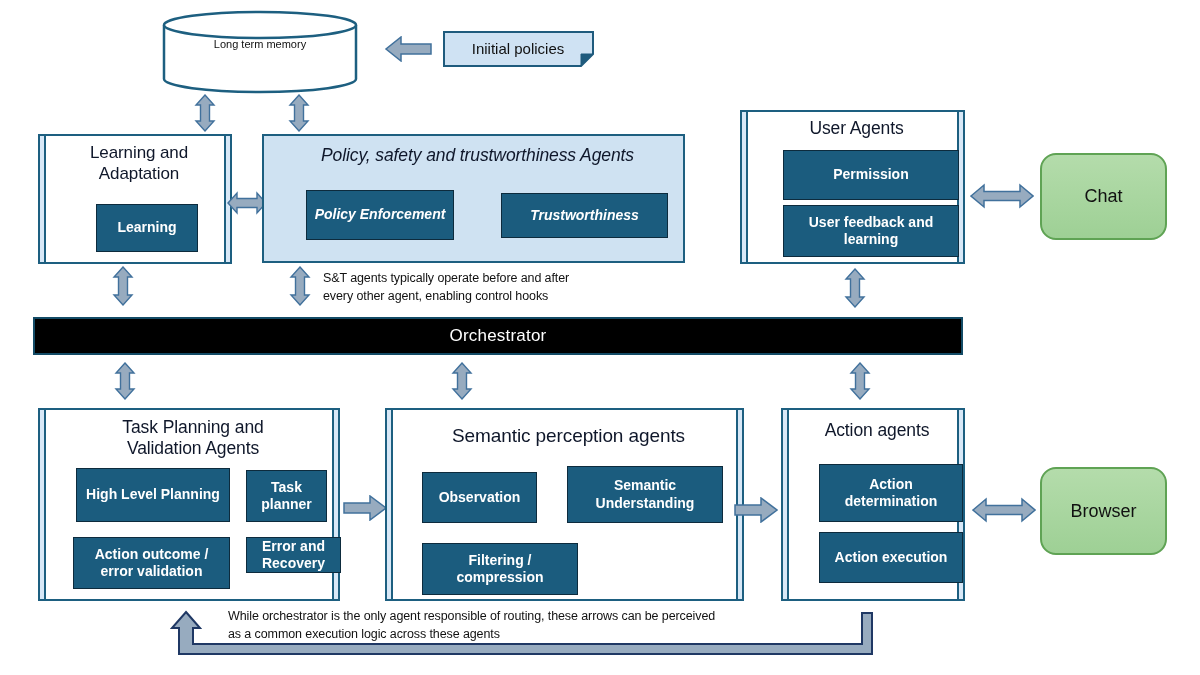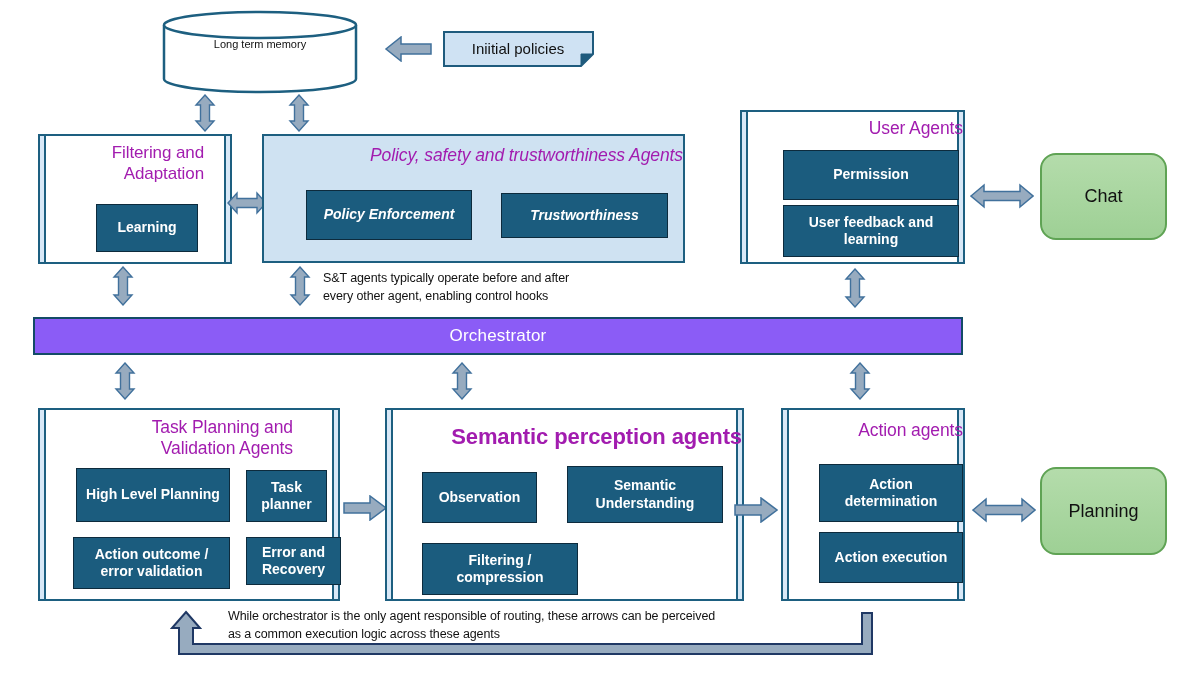--- a/index.html
+++ b/index.html
@@ -8,32 +8,32 @@
   .stage { position:relative; width:1200px; height:675px; background:#fff; }
   .abs { position:absolute; }
 
   
   .bigbox { position:absolute; background:#fff; border:2.5px solid #1d5f80; }
   .bigbox.blue { background:#cfe2f2; }
   .stripe { position:absolute; top:0; bottom:0; width:6px; background:#d8e8f7; }
   .stripe.l { left:0; border-right:2px solid #1d5f80; }
   .stripe.r { right:0; border-left:2px solid #1d5f80; }
 
-  .boxtitle { position:absolute; left:8px; right:0; text-align:right; color:#a21caf;
+  .boxtitle { position:absolute; left:8px; right:0; text-align:center; color:#0f172a;
     font-size:17px; line-height:1.22; letter-spacing:-0.1px; }
   .titlewrap { margin:0 auto; }
 
   
   .chip { position:absolute; background:#1b5c7e; border:1.5px solid #0d2b3d;
     color:#fff; font-size:14px; font-weight:600; line-height:1.25;
     display:flex; align-items:center; justify-content:center; text-align:center;
     padding:2px 4px;margin-left:16px; }
 
   
-  .orch { position:absolute; background:#8b5cf6; border:2px solid #134b66;
+  .orch { position:absolute; background:#000000; border:2px solid #134b66;
     color:#fff; display:flex; align-items:center; justify-content:center;
     font-size:17px; letter-spacing:0.2px; }
 
   
   .greennode { position:absolute; background:#a9d7a0;
     background:linear-gradient(180deg,#b4dcab 0%, #9ed095 100%);
     border:2px solid #5fa354; border-radius:16px; color:#111;
     display:flex; align-items:center; justify-content:center; font-size:18px; }
 
   
@@ -67,32 +67,32 @@
     <polygon points="11,1 20,11 15.5,11 15.5,27 20,27 11,37 2,27 6.5,27 6.5,11 2,11" fill="#97abbf" stroke="#41719c" stroke-width="1.4"></polygon>
   </svg>
   <svg class="abs" style="left:288px; top:94px;" width="22" height="38">
     <polygon points="11,1 20,11 15.5,11 15.5,27 20,27 11,37 2,27 6.5,27 6.5,11 2,11" fill="#97abbf" stroke="#41719c" stroke-width="1.4"></polygon>
   </svg>
 
   <div class="bigbox" style="left:38px; top:134px; width:194px; height:130px;">
     <div class="stripe l"></div>
     <div class="stripe r"></div>
     <div class="boxtitle" style="top:7px;">
-      <div class="titlewrap" style="width:130px;">Filtering and Adaptation</div>
+      <div class="titlewrap" style="width:130px;">Learning and Adaptation</div>
     </div>
     <div class="chip" style="left:40px; top:68px; width:102px; height:48px;">Learning</div>
   </div>
 
   <svg class="abs" style="left:227px; top:190px;" width="40" height="26">
     <polygon points="1,13 10,3 10,8.5 30,8.5 30,3 39,13 30,23 30,17.5 10,17.5 10,23" fill="#97abbf" stroke="#41719c" stroke-width="1.4"></polygon>
   </svg>
 
   <div class="bigbox blue" style="left:262px; top:134px; width:423px; height:129px;font-style:italic;">
     <div class="boxtitle" style="top:9px; font-size:17.5px;">Policy, safety and trustworthiness Agents</div>
-    <div class="chip" style="left:26px; top:54px; width:166px; height:50px;">Policy Enforcement</div>
+    <div class="chip" style="left:26px; top:54px; width:148px; height:50px;">Policy Enforcement</div>
     <div class="chip" style="left:221px; top:57px; width:167px; height:45px;">Trustworthiness</div>
   </div>
 
   <svg class="abs" style="left:112px; top:266px;" width="22" height="40">
     <polygon points="11,1 20,11 15.5,11 15.5,29 20,29 11,39 2,29 6.5,29 6.5,11 2,11" fill="#97abbf" stroke="#41719c" stroke-width="1.4"></polygon>
   </svg>
   <svg class="abs" style="left:289px; top:266px;" width="22" height="40">
     <polygon points="11,1 20,11 15.5,11 15.5,29 20,29 11,39 2,29 6.5,29 6.5,11 2,11" fill="#97abbf" stroke="#41719c" stroke-width="1.4"></polygon>
   </svg>
   <div class="note-text" style="left:323px; top:269px;">
@@ -132,31 +132,31 @@
 
   <div class="bigbox" style="left:38px; top:408px; width:302px; height:193px;">
     <div class="stripe l"></div>
     <div class="stripe r"></div>
     <div class="boxtitle" style="top:7px; font-size:17.5px;">
       <div class="titlewrap" style="width:200px;">Task Planning and Validation Agents</div>
     </div>
     <div class="chip" style="left:20px; top:58px; width:154px; height:54px;">High Level Planning</div>
     <div class="chip" style="left:190px; top:60px; width:81px; height:52px;">Task planner</div>
     <div class="chip" style="left:17px; top:127px; width:157px; height:52px;">Action outcome / error validation</div>
-    <div class="chip" style="left:190px; top:127px; width:95px; height:48px;">Error and Recovery</div>
+    <div class="chip" style="left:190px; top:127px; width:95px; height:36px;">Error and Recovery</div>
   </div>
 
   <svg class="abs" style="left:343px; top:495px;" width="44" height="26">
     <polygon points="1,8 27,8 27,1 43,13 27,25 27,18 1,18" fill="#97abbf" stroke="#41719c" stroke-width="1.5"></polygon>
   </svg>
 
   <div class="bigbox" style="left:385px; top:408px; width:359px; height:193px;">
     <div class="stripe l"></div>
     <div class="stripe r"></div>
-    <div class="boxtitle" style="top:14px; font-size:22px;font-weight:bold;">Semantic perception agents</div>
+    <div class="boxtitle" style="top:14px; font-size:19px;">Semantic perception agents</div>
     <div class="chip" style="left:19px; top:62px; width:115px; height:51px;">Observation</div>
     <div class="chip" style="left:164px; top:56px; width:156px; height:57px;">Semantic Understanding</div>
     <div class="chip" style="left:19px; top:133px; width:156px; height:52px;">Filtering / compression</div>
   </div>
 
   <svg class="abs" style="left:734px; top:497px;" width="44" height="26">
     <polygon points="1,8 27,8 27,1 43,13 27,25 27,18 1,18" fill="#97abbf" stroke="#41719c" stroke-width="1.5"></polygon>
   </svg>
 
   <div class="bigbox" style="left:781px; top:408px; width:184px; height:193px;">
@@ -164,21 +164,21 @@
     <div class="stripe r"></div>
     <div class="boxtitle" style="top:10px; font-size:17.5px;">Action agents</div>
     <div class="chip" style="left:20px; top:54px; width:144px; height:58px;">Action determination</div>
     <div class="chip" style="left:20px; top:122px; width:144px; height:51px;">Action execution</div>
   </div>
 
   <svg class="abs" style="left:972px; top:496px;" width="64" height="28">
     <polygon points="1,14 14,3 14,9.5 50,9.5 50,3 63,14 50,25 50,18.5 14,18.5 14,25" fill="#97abbf" stroke="#41719c" stroke-width="1.5"></polygon>
   </svg>
 
-  <div class="greennode" style="left:1040px; top:467px; width:127px; height:88px;">Planning</div>
+  <div class="greennode" style="left:1040px; top:467px; width:127px; height:88px;">Browser</div>
 
   <svg class="abs" style="left:168px; top:608px;" width="710" height="52">
     <polygon points="18,4 32,20 25,20 25,36 694,36 694,5 704,5 704,46 11,46 11,20 4,20" fill="#97abbf" stroke="#1f3864" stroke-width="2" stroke-linejoin="miter"></polygon>
   </svg>
   <div class="note-text" style="left:228px; top:607px;">
     <div>While orchestrator is the only agent responsible of routing, these arrows can be perceived</div>
     <div>as a common execution logic across these agents</div>
   </div>
 
 </div>

